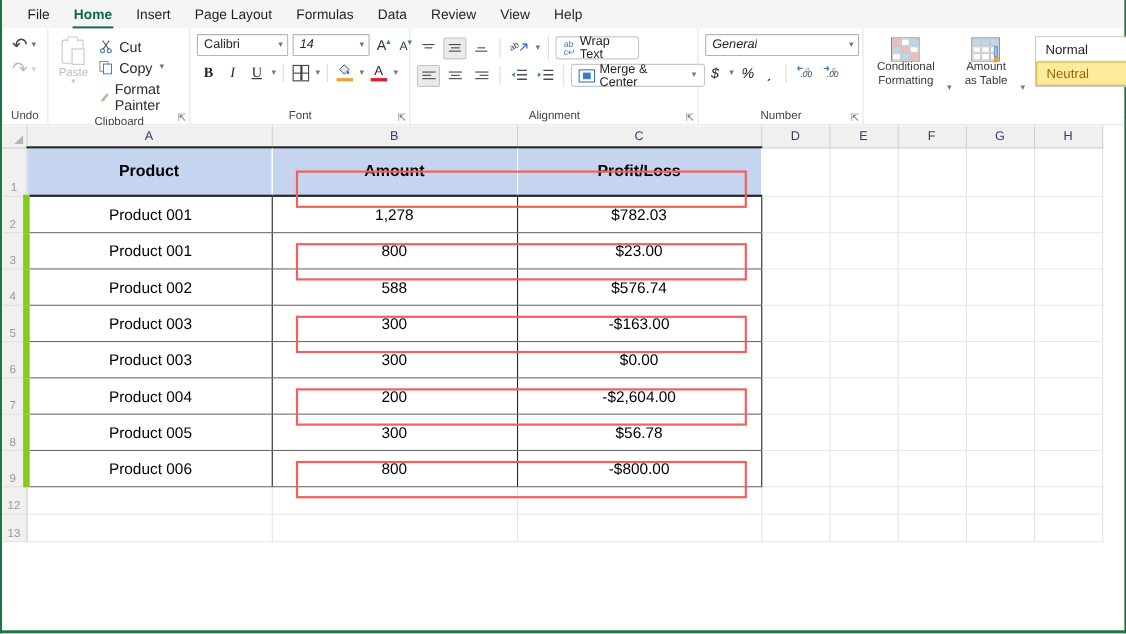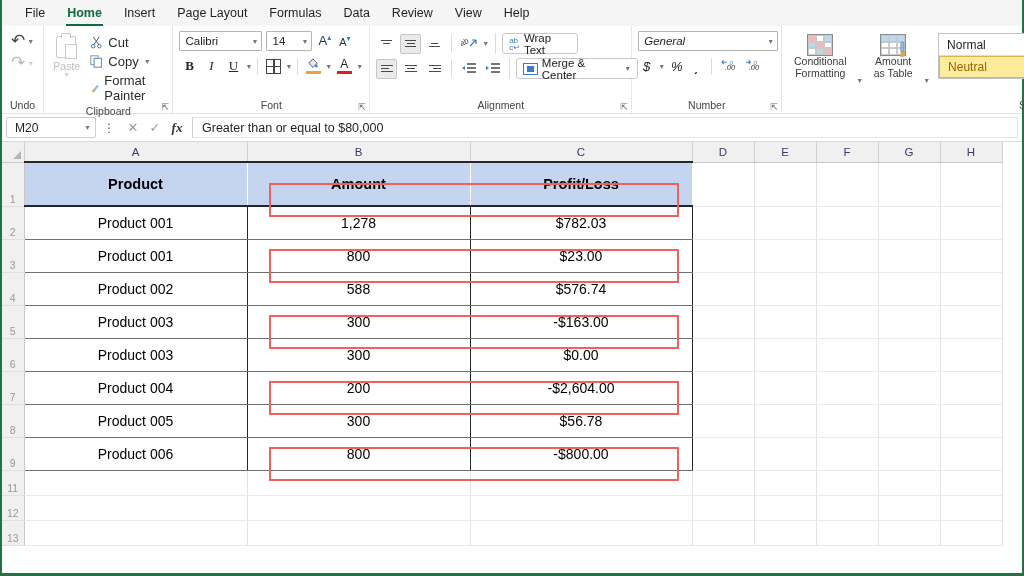--- a/index.html
+++ b/index.html
@@ -77,21 +77,21 @@
   
   .font-grp { width: 200px; }
   .fontline1 { display:flex; align-items:center; gap:4px; }
   .combo {
     height: 20px; border:1px solid #b5b5b5; background:#fff; display:flex;
     align-items:center; padding: 0 3px 0 5px; font-size:11.5px; color:#222;
     justify-content: space-between; border-radius:1px;
   }
   .combo .cv { overflow:hidden; white-space:nowrap; }
   .font-name { width: 83px; }
-  .font-size { width: 46px; }
+  .font-size { width: 70px; font-style: italic; }
   .aa { font-size: 13px; color:#333; padding: 0 2px; position:relative; }
   .aa sup { font-size:8px; color:#3a7bc8; }
   .fontline2 { display:flex; align-items:center; gap:2px; margin-top:5px; }
   .fbtn { width:20px; height:20px; display:flex; align-items:center; justify-content:center;
           font-size:13px; color:#262626; border-radius:2px; }
   .fbtn.serif { font-family:"Liberation Serif", serif; }
   .vsep { width:1px; height:17px; background:#dcdcdc; margin:0 3px; }
   .borders-ico { width:15px; height:15px; border:1.3px solid #444; position:relative;}
   .borders-ico::before{content:"";position:absolute;left:50%;top:0;bottom:0;width:1.3px;background:#444;}
   .borders-ico::after{content:"";position:absolute;top:50%;left:0;right:0;height:1.3px;background:#444;}
@@ -185,21 +185,21 @@
   }
   
   tr.hdrrow td.cell {
     background:#c5d5ef; font-weight:bold; text-align:center; font-size:14.5px;
     border-right:1px solid #ffffff; border-bottom: 2px solid #23262b;
     border-top: 2px solid #23262b;
   }
   tr.datarow td.cell {
     text-align:center; border-bottom:1px solid #6f6f6f; border-right:1px solid #23262b;
   }
-  tr.datarow td.cell.first { border-left:1px solid #84cc16; }
+  tr.datarow td.cell.first { border-left:6px solid #84cc16; }
   tr.datarow.last td.cell { border-bottom: 2px solid #23262b; }
   .empty-cell { background:#fff; border-right:1px solid #e3e3e3; border-bottom:1px solid #e9e9e9; }
 
   
   .hl {
     position:absolute; border:2px solid #f0605d; pointer-events:none;
     box-sizing: border-box;
   }
   .bottom-strip { position:absolute; left:0; right:0; bottom:0; height:3px; background:#217346; }
 </style>
@@ -466,33 +466,20 @@
         <span class="caret" style="align-self:flex-end;margin-bottom:14px;">▼</span>
         <div class="gallery">
           <div class="gal-item">Normal</div>
           <div class="gal-item neutral">Neutral</div>
         </div>
       </div>
       <div class="rgroup-label" style="text-align:right;padding-right:2px;">Sty</div>
     </div>
   </div>
 
-  <div class="fbar">
-    <div class="namebox">
-      <span>M20</span>
-      <span class="caret">▼</span>
-    </div>
-    <span class="dots">⋮</span>
-    <span class="fb-icon">✕</span>
-    <span class="fb-icon">✓</span>
-    <span class="fb-icon fx">fx</span>
-    <div class="fb-input">
-      <span>Greater than or equal to $80,000</span>
-    </div>
-  </div>
 
   <div class="gridwrap">
     <table class="sheet">
       <colgroup>
         <col style="width:22px">
           <col style="width:223px">
           <col style="width:223px">
         <col style="width:222px">
           <col style="width:62px">
           <col style="width:62px">
@@ -610,31 +597,20 @@
         <td class="cell">800</td>
         <td class="cell">-$800.00</td>
         <td class="empty-cell"></td>
             <td class="empty-cell"></td>
         <td class="empty-cell"></td>
             <td class="empty-cell"></td>
         <td class="empty-cell"></td>
       </tr>
 
       <tr style="height:25px">
-        <td class="rowhdr">11</td>
-        <td class="empty-cell"></td>
-            <td class="empty-cell"></td>
-        <td class="empty-cell"></td>
-            <td class="empty-cell"></td>
-        <td class="empty-cell"></td>
-            <td class="empty-cell"></td>
-        <td class="empty-cell"></td>
-            <td class="empty-cell"></td>
-      </tr>
-      <tr style="height:25px">
         <td class="rowhdr">12</td>
         <td class="empty-cell"></td>
             <td class="empty-cell"></td>
         <td class="empty-cell"></td>
             <td class="empty-cell"></td>
         <td class="empty-cell"></td>
             <td class="empty-cell"></td>
         <td class="empty-cell"></td>
             <td class="empty-cell"></td>
       </tr>

